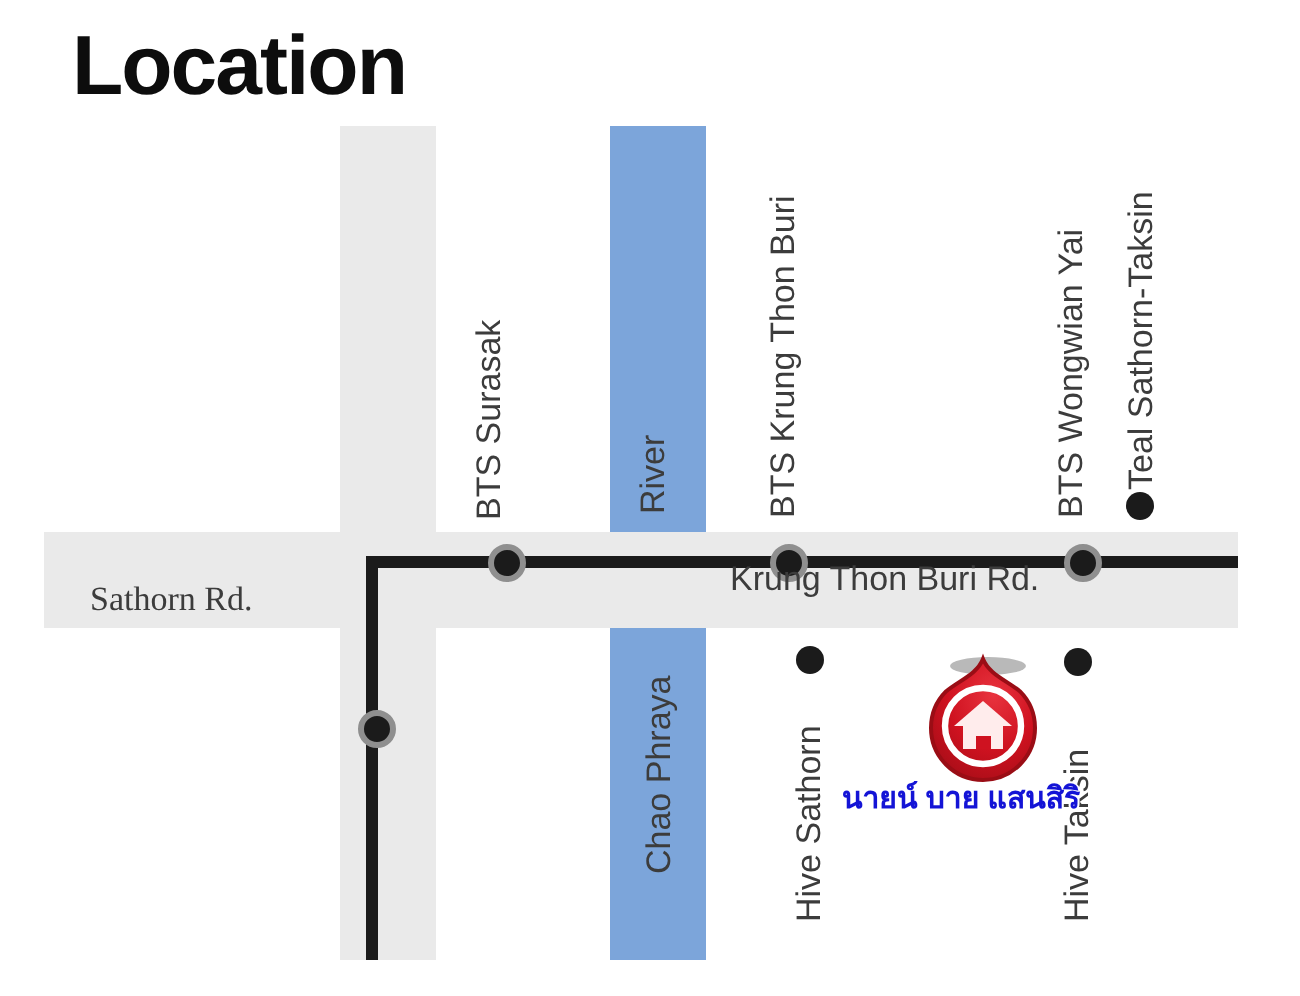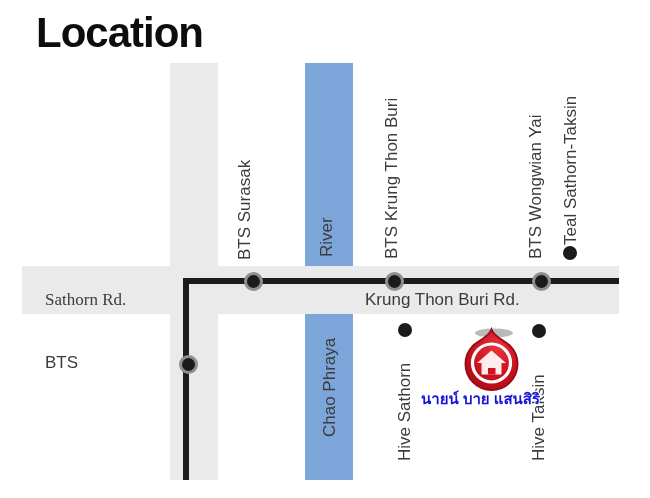--- a/index.html
+++ b/index.html
@@ -64,23 +64,22 @@
   <div class="vlabel" style="left:236px;top:260px;">BTS Surasak</div>
   <div class="vlabel" style="left:318px;top:257px;">River</div>
   <div class="vlabel" style="left:383px;top:259px;">BTS Krung Thon Buri</div>
   <div class="vlabel" style="left:527px;top:259px;">BTS Wongwian Yai</div>
   <div class="vlabel" style="left:562px;top:245px;">Teal Sathorn-Taksin</div>
   <div class="vlabel" style="left:321px;top:437px;">Chao Phraya</div>
   <div class="vlabel" style="left:396px;top:461px;">Hive Sathorn</div>
   <div class="vlabel" style="left:530px;top:461px;">Hive Taksin</div>
 
   <div class="hlabel" style="left:45px;top:290px;font-family:Liberation Serif, serif;">Sathorn Rd.</div>
-  <div class="hlabel" style="left:365px;top:290px;text-align:right;">Krung Thon Buri Rd.</div>
+  <div class="hlabel" style="left:365px;top:280px;text-align:right;">Krung Thon Buri Rd.</div>
   <div class="hlabel" style="left:45px;top:353px;">
-    <span style="display:block;">BTS</span>
   </div>
 
   <svg id="project-pin" viewBox="0 0 72 70">
     <defs>
       <radialGradient id="pinGrad" cx="0.6" cy="0.3" r="0.8">
         <stop offset="0%" stop-color="#e8333e"></stop>
         <stop offset="55%" stop-color="#cf1220"></stop>
         <stop offset="100%" stop-color="#a50d17"></stop>
       </radialGradient>
     </defs>

